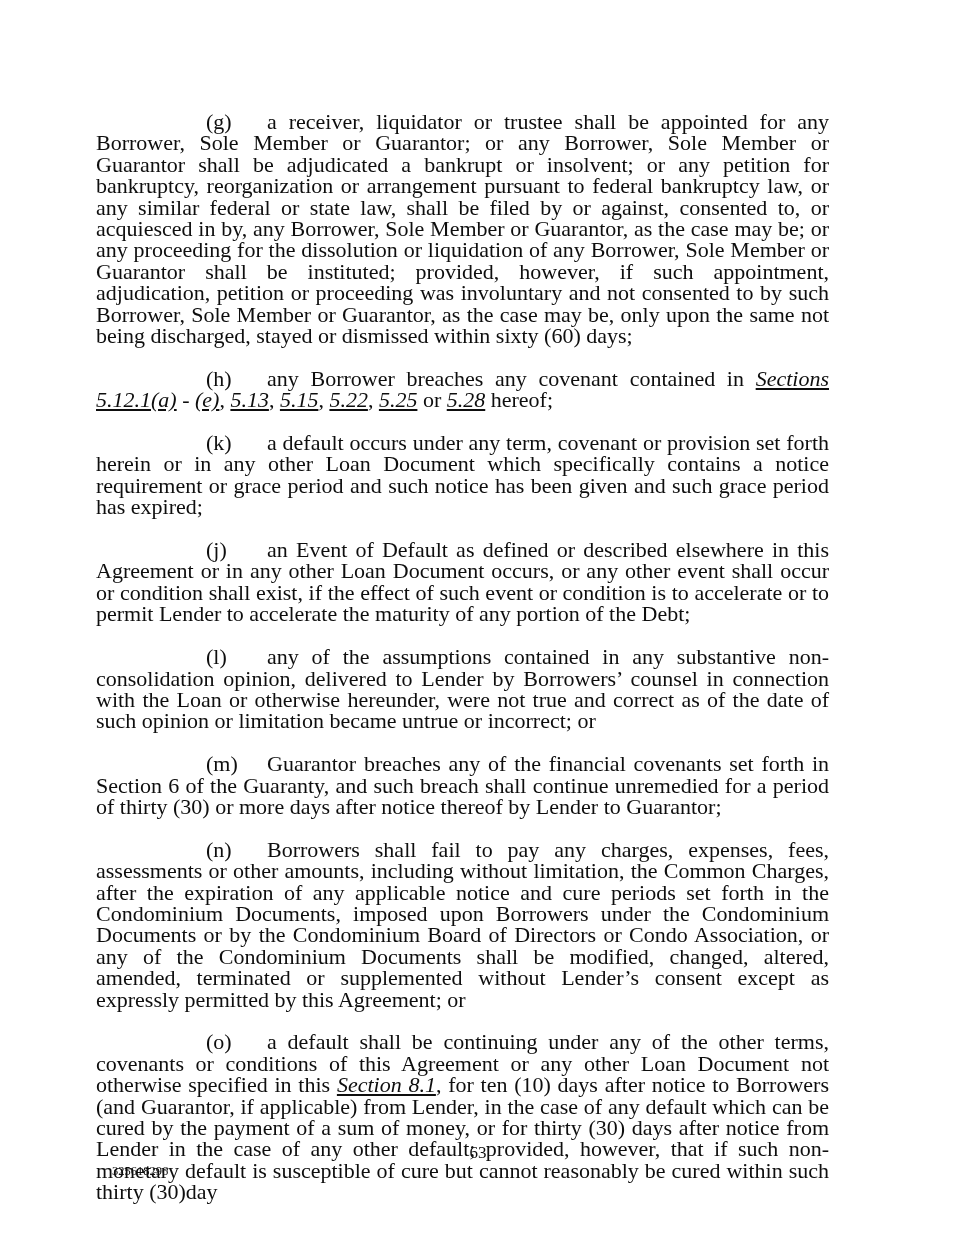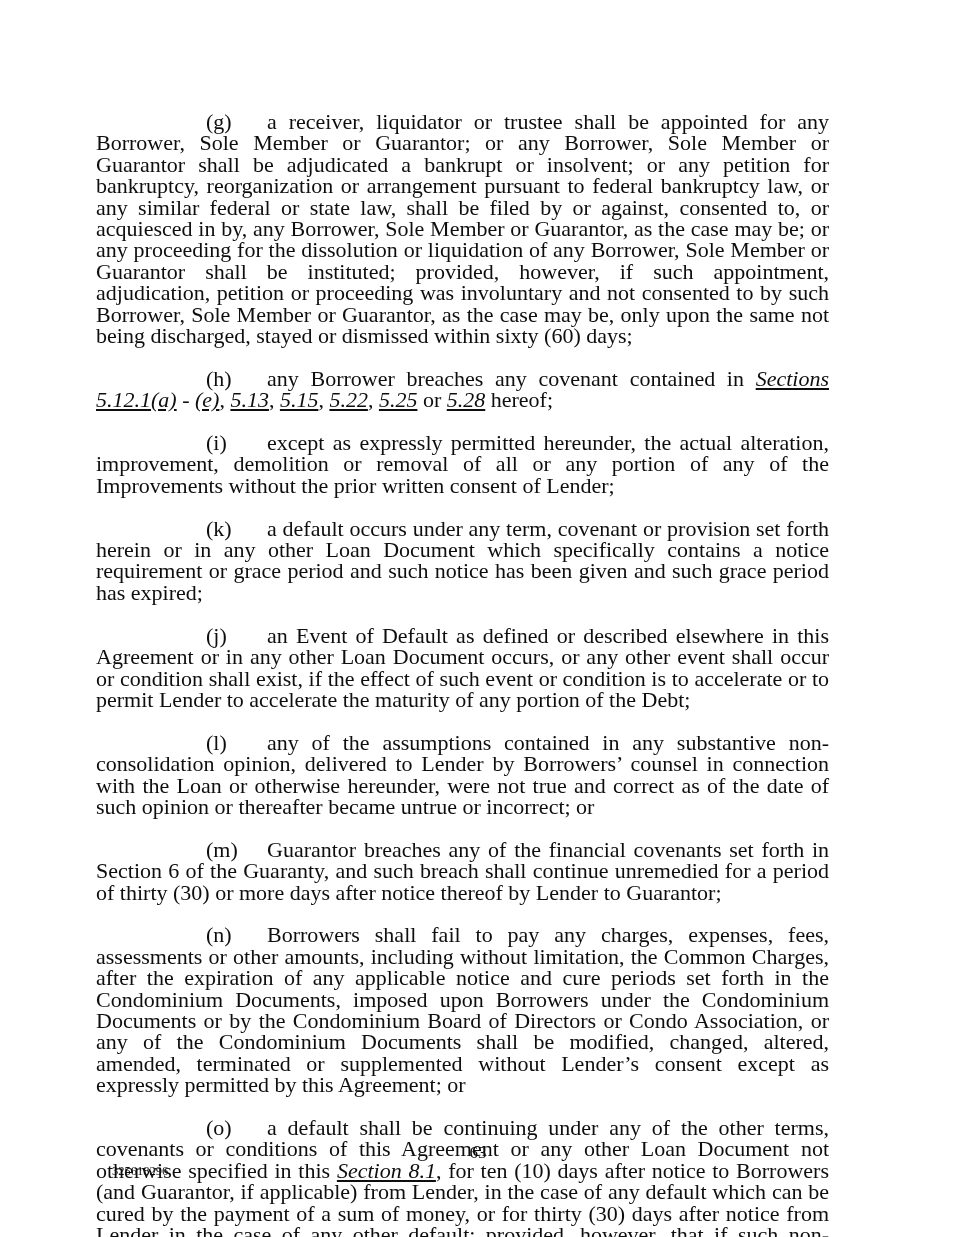--- a/index.html
+++ b/index.html
@@ -59,23 +59,22 @@
     line-height: 15px;
   }
 </style>
 </head>
 <body>
 
 <div class="page">
   <div class="content">
       <p class="para"><span class="plabel">(g)</span><span><span>a receiver, liquidator or trustee shall be appointed for any Borrower, Sole Member or Guarantor; or any Borrower, Sole Member or Guarantor shall be adjudicated a bankrupt or insolvent; or any petition for bankruptcy, reorganization or arrangement pursuant to federal bankruptcy law, or any similar federal or state law, shall be filed by or against, consented to, or acquiesced in by, any Borrower, Sole Member or Guarantor, as the case may be; or any proceeding for the dissolution or liquidation of any Borrower, Sole Member or Guarantor shall be instituted; provided, however, if such appointment, adjudication, petition or proceeding was involuntary and not consented to by such Borrower, Sole Member or Guarantor, as the case may be, only upon the same not being discharged, stayed or dismissed within sixty (60) days;</span></span></p>
       <p class="para"><span class="plabel">(h)</span><span><span>any Borrower breaches any covenant contained in </span><span class="uref">Sections 5.12.1(a)</span><span> - </span><span class="uref">(e)</span><span>, </span><span class="uref">5.13</span><span>, </span><span class="uref">5.15</span><span>, </span><span class="uref">5.22</span><span>, </span><span class="uref">5.25</span><span> or </span><span class="uref">5.28</span><span> hereof;</span></span></p>
-      <p class="para"><span class="plabel">(i)</span><span><span>except as expressly permitted hereunder, the actual alteration, improvement, demolition or removal of all or any portion of any of the Improvements without the prior written consent of Lender;</span></span></p>
       <p class="para"><span class="plabel">(k)</span><span><span>a default occurs under any term, covenant or provision set forth herein or in any other Loan Document which specifically contains a notice requirement or grace period and such notice has been given and such grace period has expired;</span></span></p>
       <p class="para"><span class="plabel">(j)</span><span><span>an Event of Default as defined or described elsewhere in this Agreement or in any other Loan Document occurs, or any other event shall occur or condition shall exist, if the effect of such event or condition is to accelerate or to permit Lender to accelerate the maturity of any portion of the Debt;</span></span></p>
-      <p class="para"><span class="plabel">(l)</span><span><span>any of the assumptions contained in any substantive non-consolidation opinion, delivered to Lender by Borrowers’ counsel in connection with the Loan or otherwise hereunder, were not true and correct as of the date of such opinion or thereafter became untrue or incorrect; or</span></span></p>
+      <p class="para"><span class="plabel">(l)</span><span><span>any of the assumptions contained in any substantive non-consolidation opinion, delivered to Lender by Borrowers’ counsel in connection with the Loan or otherwise hereunder, were not true and correct as of the date of such opinion or limitation became untrue or incorrect; or</span></span></p>
       <p class="para"><span class="plabel">(m)</span><span><span>Guarantor breaches any of the financial covenants set forth in Section 6 of the Guaranty, and such breach shall continue unremedied for a period of thirty (30) or more days after notice thereof by Lender to Guarantor;</span></span></p>
       <p class="para"><span class="plabel">(n)</span><span><span>Borrowers shall fail to pay any charges, expenses, fees, assessments or other amounts, including without limitation, the Common Charges, after the expiration of any applicable notice and cure periods set forth in the Condominium Documents, imposed upon Borrowers under the Condominium Documents or by the Condominium Board of Directors or Condo Association, or any of the Condominium Documents shall be modified, changed, altered, amended, terminated or supplemented without Lender’s consent except as expressly permitted by this Agreement; or</span></span></p>
       <p class="para"><span class="plabel">(o)</span><span><span>a default shall be continuing under any of the other terms, covenants or conditions of this Agreement or any other Loan Document not otherwise specified in this </span><span class="uref">Section 8.1</span><span>, for ten (10) days after notice to Borrowers (and Guarantor, if applicable) from Lender, in the case of any default which can be cured by the payment of a sum of money, or for thirty (30) days after notice from Lender in the case of any other default; provided, however, that if such non-monetary default is susceptible of cure but cannot reasonably be cured within such thirty (30)day</span></span></p>
     </div>
   <div class="page-number">63</div>
   <div class="doc-id">325618296</div>
 </div>
 
 </body></html>

